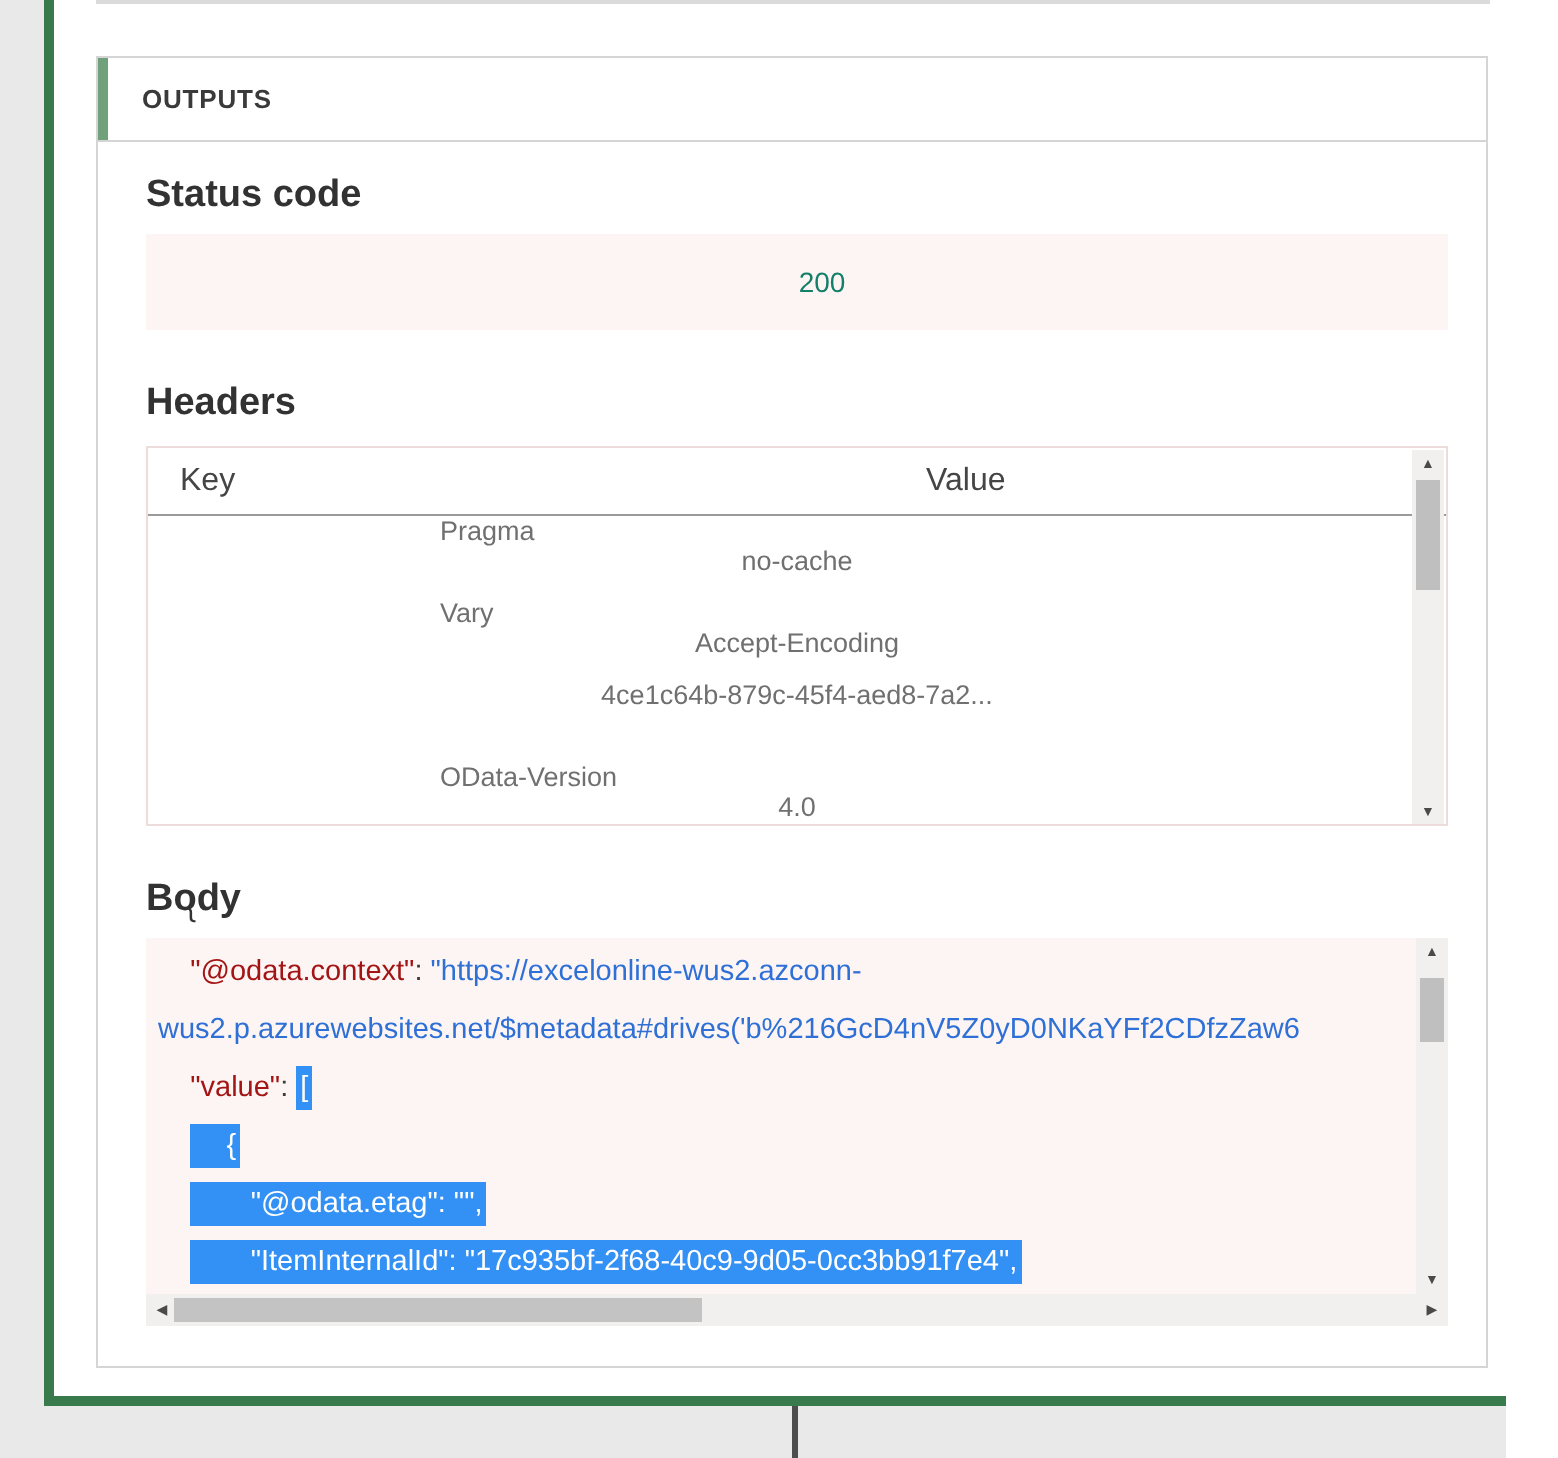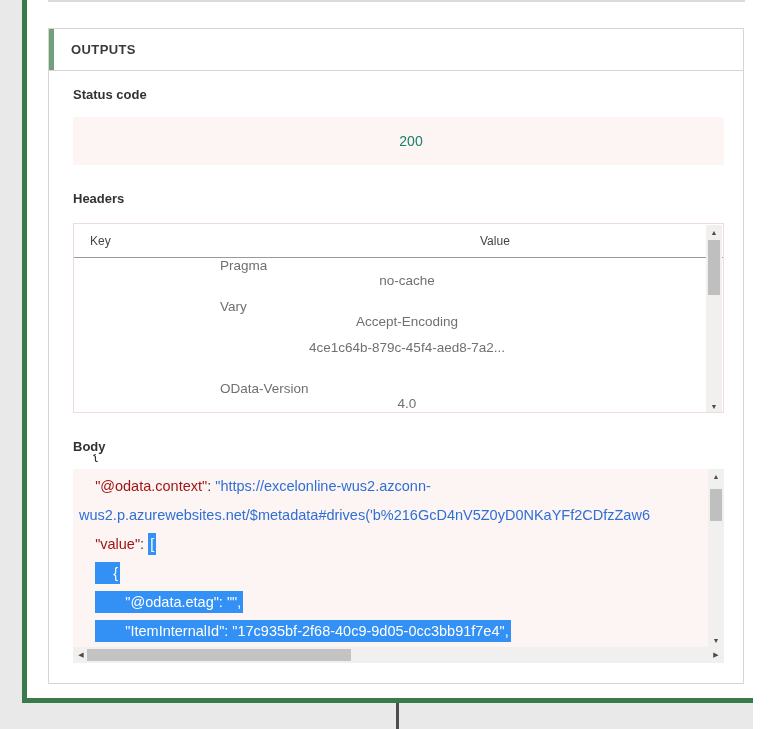--- a/index.html
+++ b/index.html
@@ -13,34 +13,34 @@
   .hairline{position:absolute;left:48px;top:0;width:697px;height:2px;background:#dbdbdb;}
 
   .card{position:absolute;left:48px;top:28px;width:696px;height:656px;background:#fff;
         border:1px solid var(--card-border,#d5d5d5);box-sizing:border-box;}
 
   .card-header{position:relative;height:42px;border-bottom:1px solid var(--card-border,#d5d5d5);
                display:flex;align-items:center;padding-left:22px;box-sizing:border-box;}
   .accent{position:absolute;left:0;top:0;bottom:0;width:5px;background:var(--accent,#71a17b);}
   .section-title{font-size:13px;font-weight:700;color:#3a3a3a;letter-spacing:.4px;}
 
-  .field-label{position:absolute;left:24px;font-size:13px;font-weight:700;color:#323232;}
+  .field-label{position:absolute;left:24px;font-size:19px;font-weight:700;color:#323232;}
 
   .status-box{position:absolute;left:24px;top:88px;width:651px;height:48px;
               background:var(--panel-bg,#fdf4f4);display:flex;align-items:center;
               padding-left:25px;box-sizing:border-box;
               color:var(--status-text,#15806a);font-size:14px;justify-content:center;}
 
   
   .htable{position:absolute;left:24px;top:194px;width:651px;height:190px;background:#fff;
           border:1px solid #eedcdc;box-sizing:border-box;overflow:hidden;}
   .t-header{display:flex;align-items:center;height:33px;border-bottom:1px solid #9a9a9a;
-            color:#454545;font-size:12px;}
+            color:#454545;font-size:16px;}
   .t-col-key{width:389px;padding-left:16px;box-sizing:border-box;}
-  .t-col-val{flex:1;margin-left:17px;}
+  .t-col-val{flex:1;}
   .t-row{display:flex;align-items:center;height:41px;color:#707070;font-size:13.5px;flex-direction:column;}
 
   
   .vscroll{position:absolute;right:0;top:0;width:16px;background:#f2efef;}
   .hscroll{position:absolute;left:0;bottom:0;height:16px;background:#f2efef;}
   .scroll-arrow{position:absolute;width:16px;height:14px;display:flex;align-items:center;
                 justify-content:center;font-size:7px;color:#4a4a4a;}
   .thumb-v{position:absolute;left:2px;right:2px;background:#bfbfbf;}
   .thumb-h{position:absolute;top:2px;bottom:2px;background:#c3c3c3;}
 

